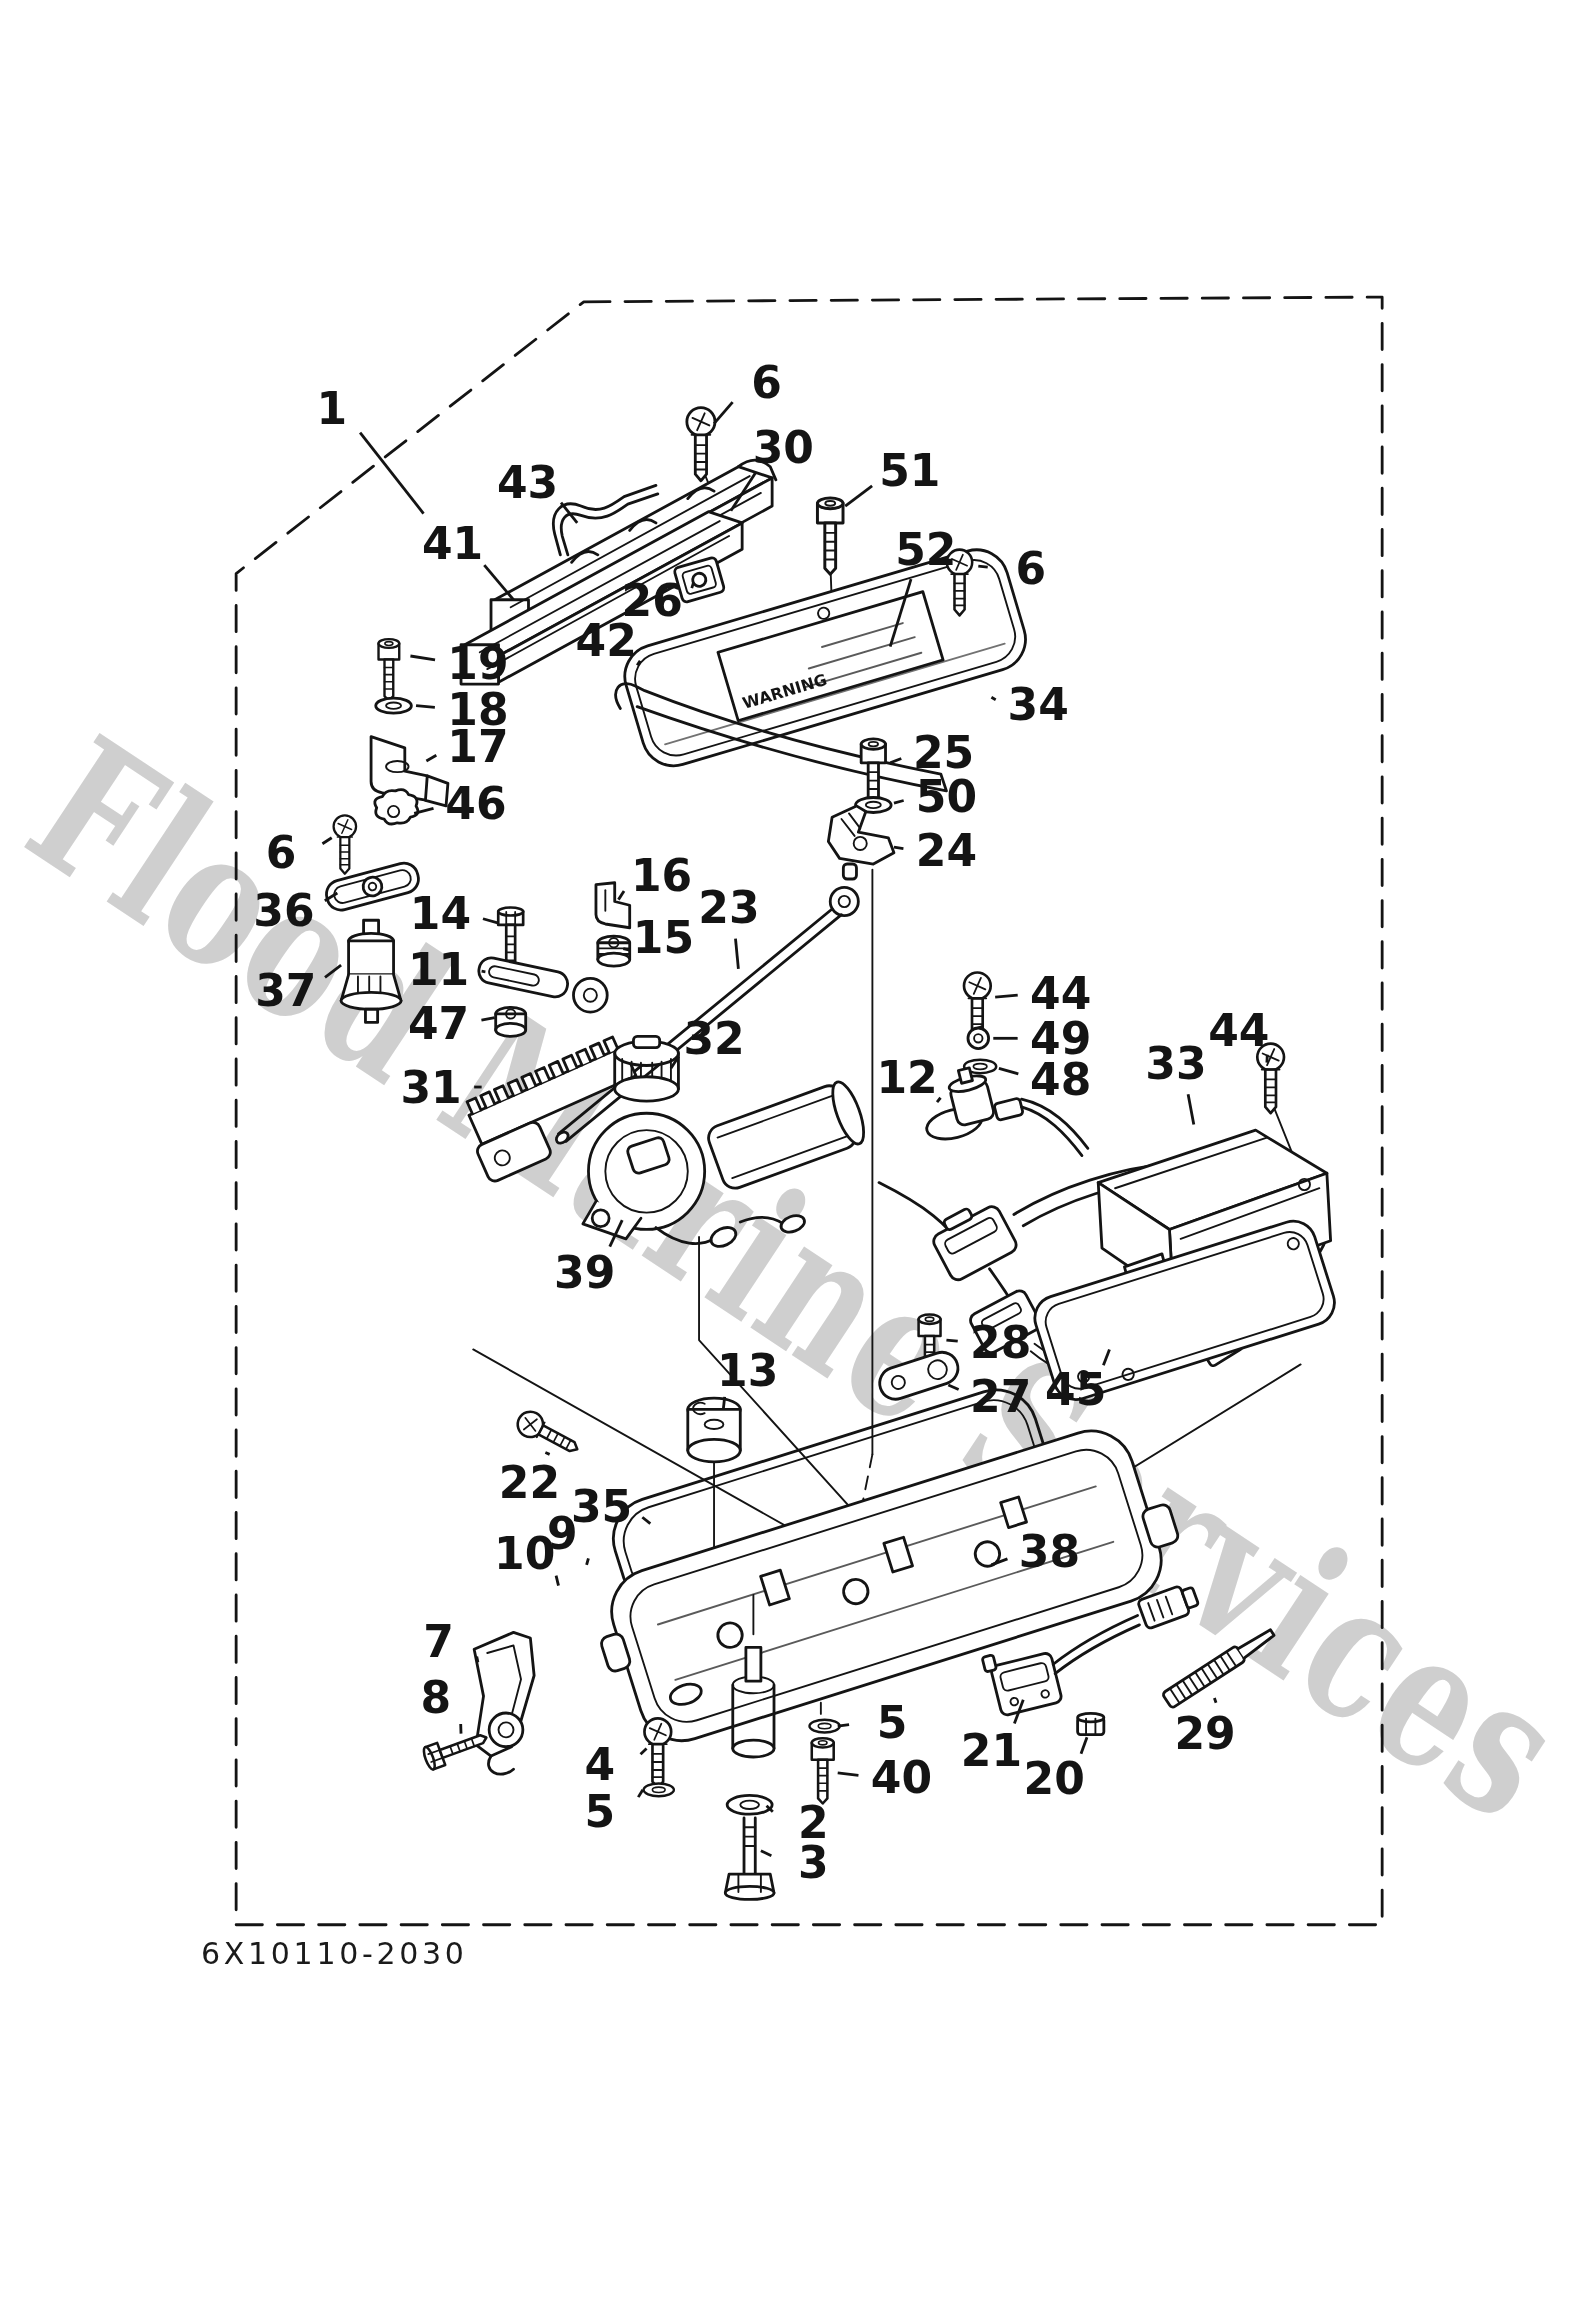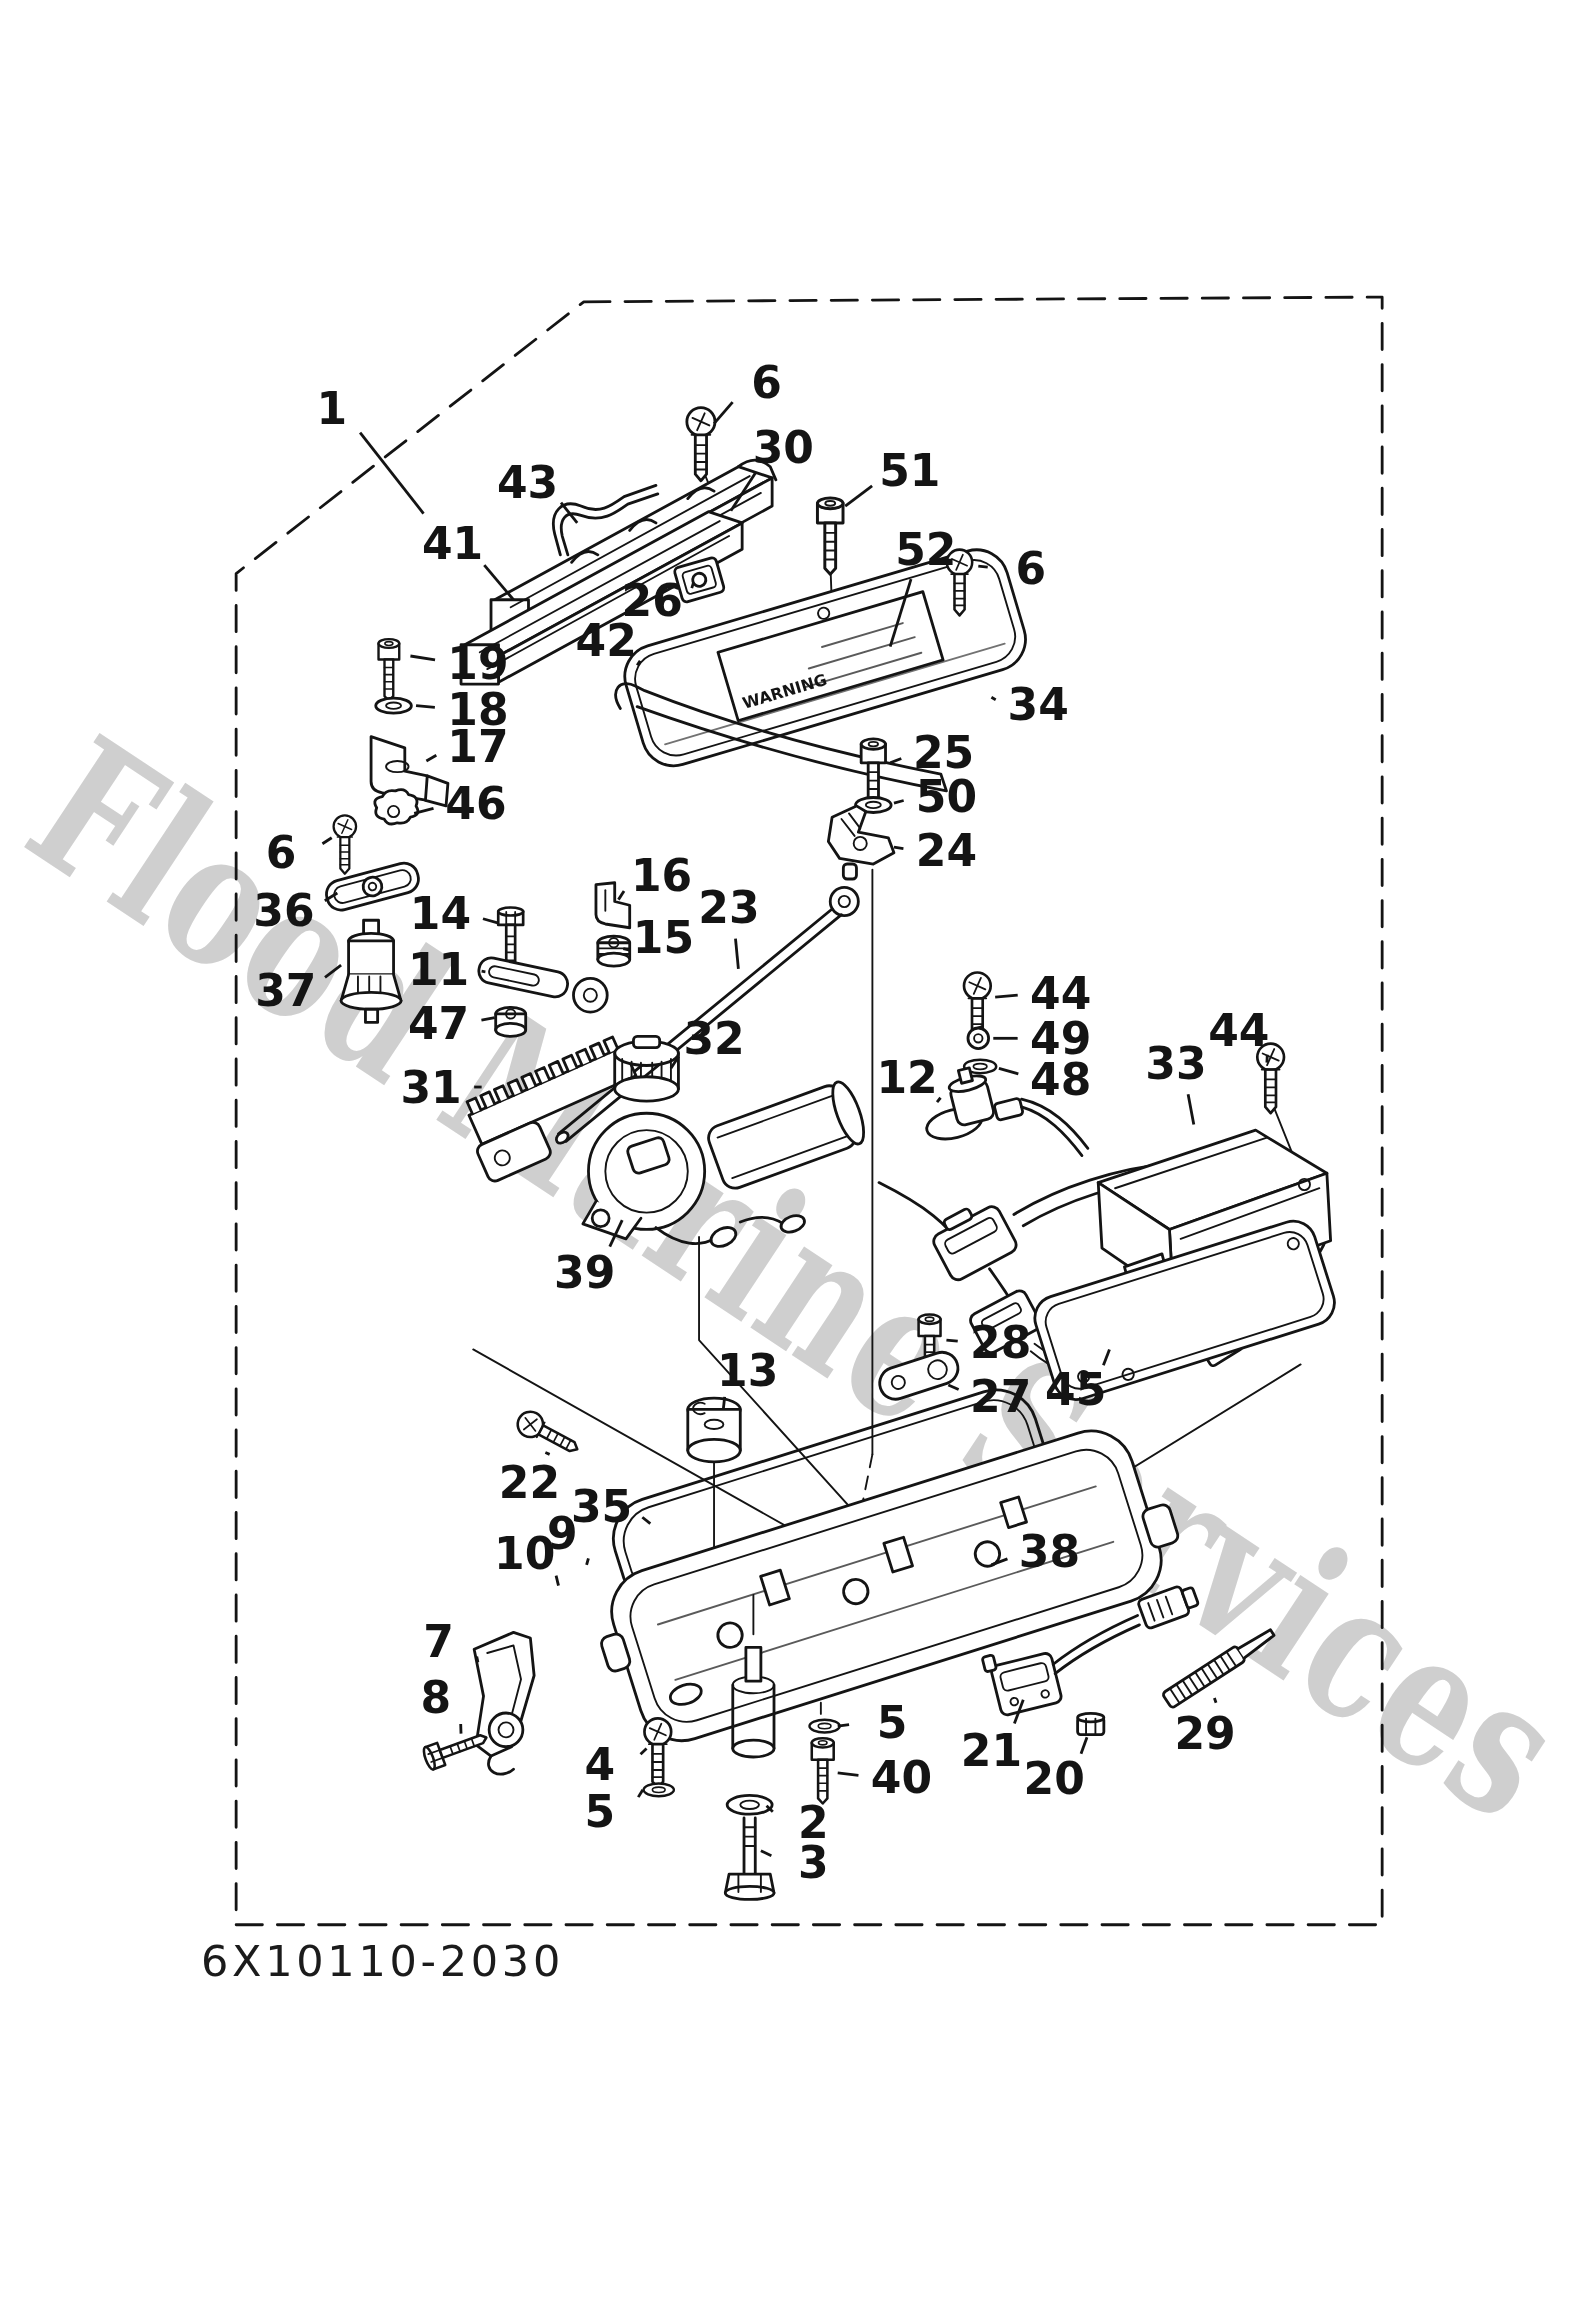--- a/index.html
+++ b/index.html
@@ -4,21 +4,21 @@
 <style>
   html,body{margin:0;padding:0;background:#ffffff;}
   body{width:1578px;height:2324px;position:relative;font-family:"DejaVu Sans","Liberation Sans",sans-serif;}
   #stage{position:absolute;left:0;top:0;width:1578px;height:2324px;}
   svg{display:block;}
   .ink{stroke:#141414;fill:none;stroke-width:3;stroke-linecap:round;stroke-linejoin:round;}
   .ink-thin{stroke:#141414;fill:none;stroke-width:2;stroke-linecap:round;stroke-linejoin:round;}
   .body{fill:#ffffff;}
   .callout-text{font-family:"DejaVu Sans","Liberation Sans",sans-serif;font-weight:bold;font-size:47px;fill:#141414;}
   .watermark{font-family:"DejaVu Serif","Liberation Serif",serif;font-weight:bold;fill:#c9c9c9;opacity:.88;letter-spacing:4px;}
-  #part-number{position:absolute;left:201px;top:1936px;font-size:43px;font-weight:400;letter-spacing:3.7px;color:#1b1b1b;font-family:"DejaVu Sans","Liberation Sans",sans-serif;text-align:right;}
+  #part-number{position:absolute;left:201px;top:1936px;font-size:30px;font-weight:400;letter-spacing:3.7px;color:#1b1b1b;font-family:"DejaVu Sans","Liberation Sans",sans-serif;text-align:right;}
 </style>
 </head>
 <body>
 
 <div id="stage">
 <svg id="art" width="1578" height="2324" viewBox="0 0 1684 2480" xmlns="http://www.w3.org/2000/svg">
 
   <defs>
     <g id="s-pan">
       <circle cx="0" cy="0" r="15" class="ink body"></circle>

